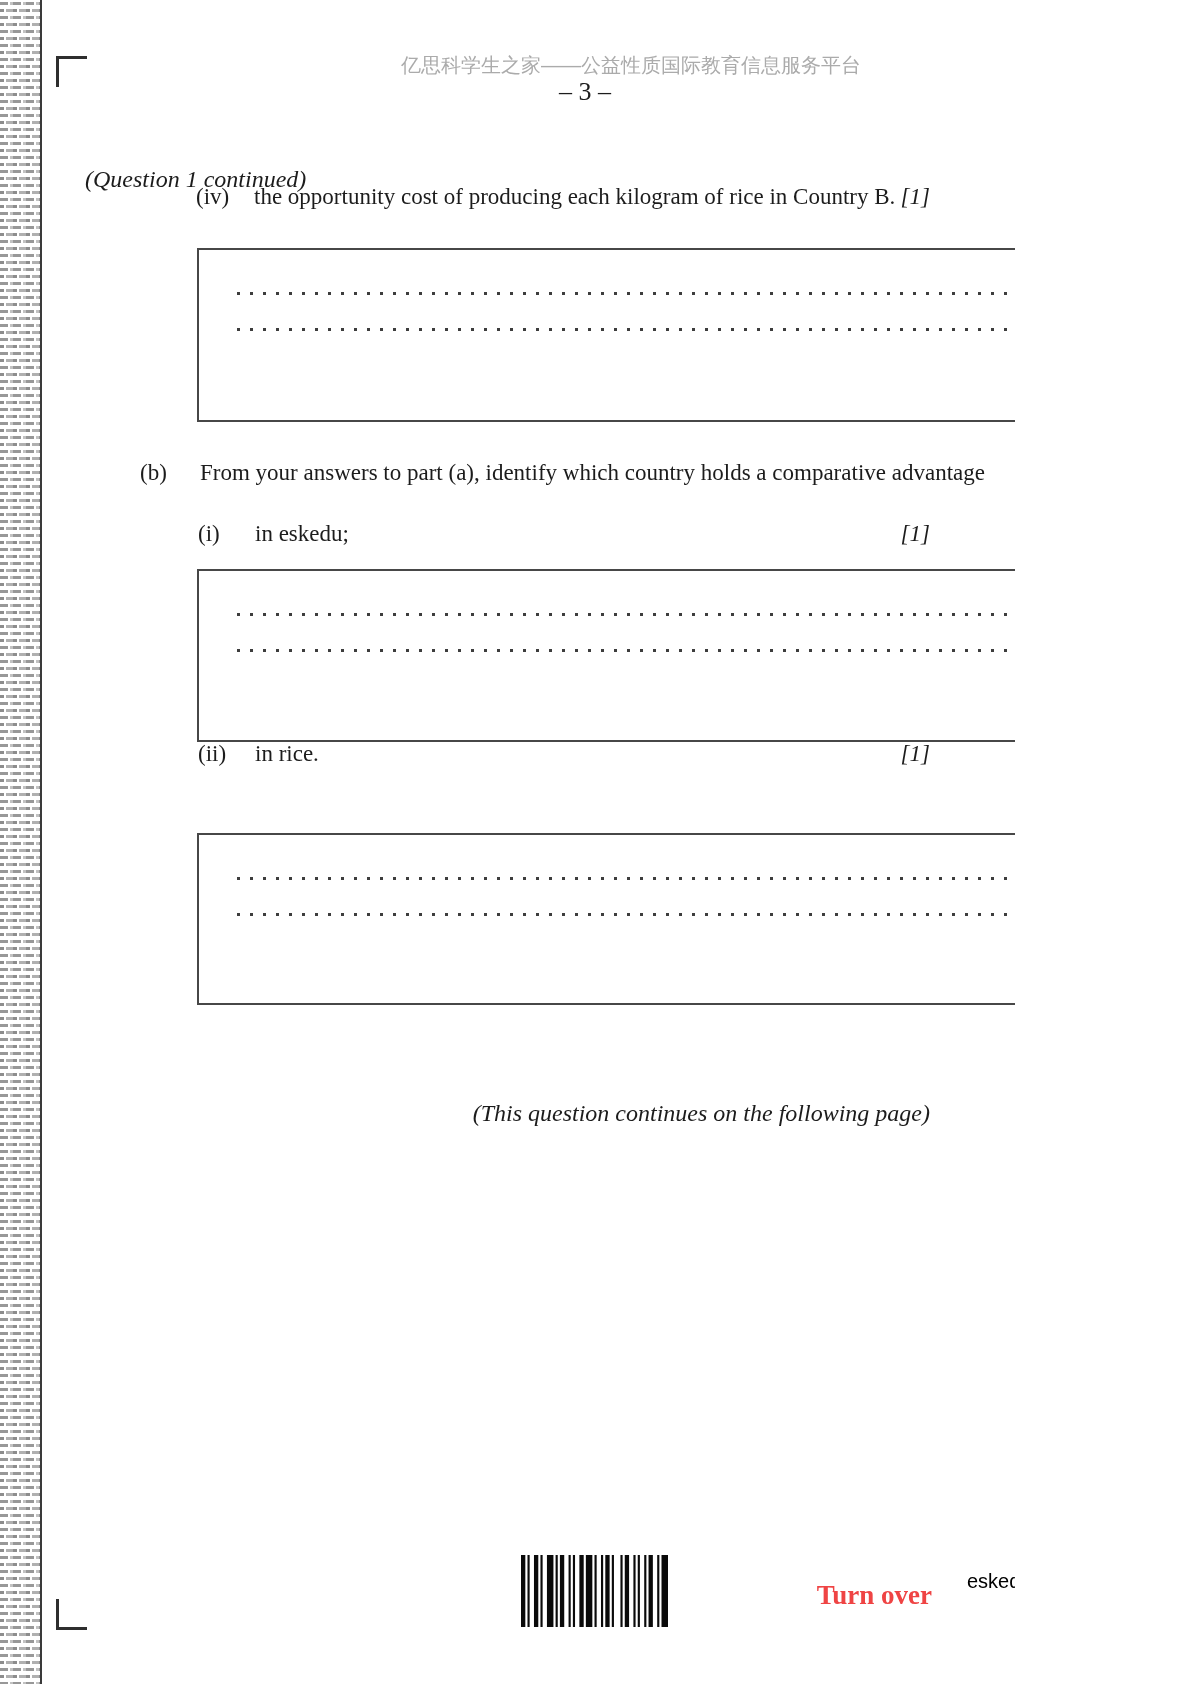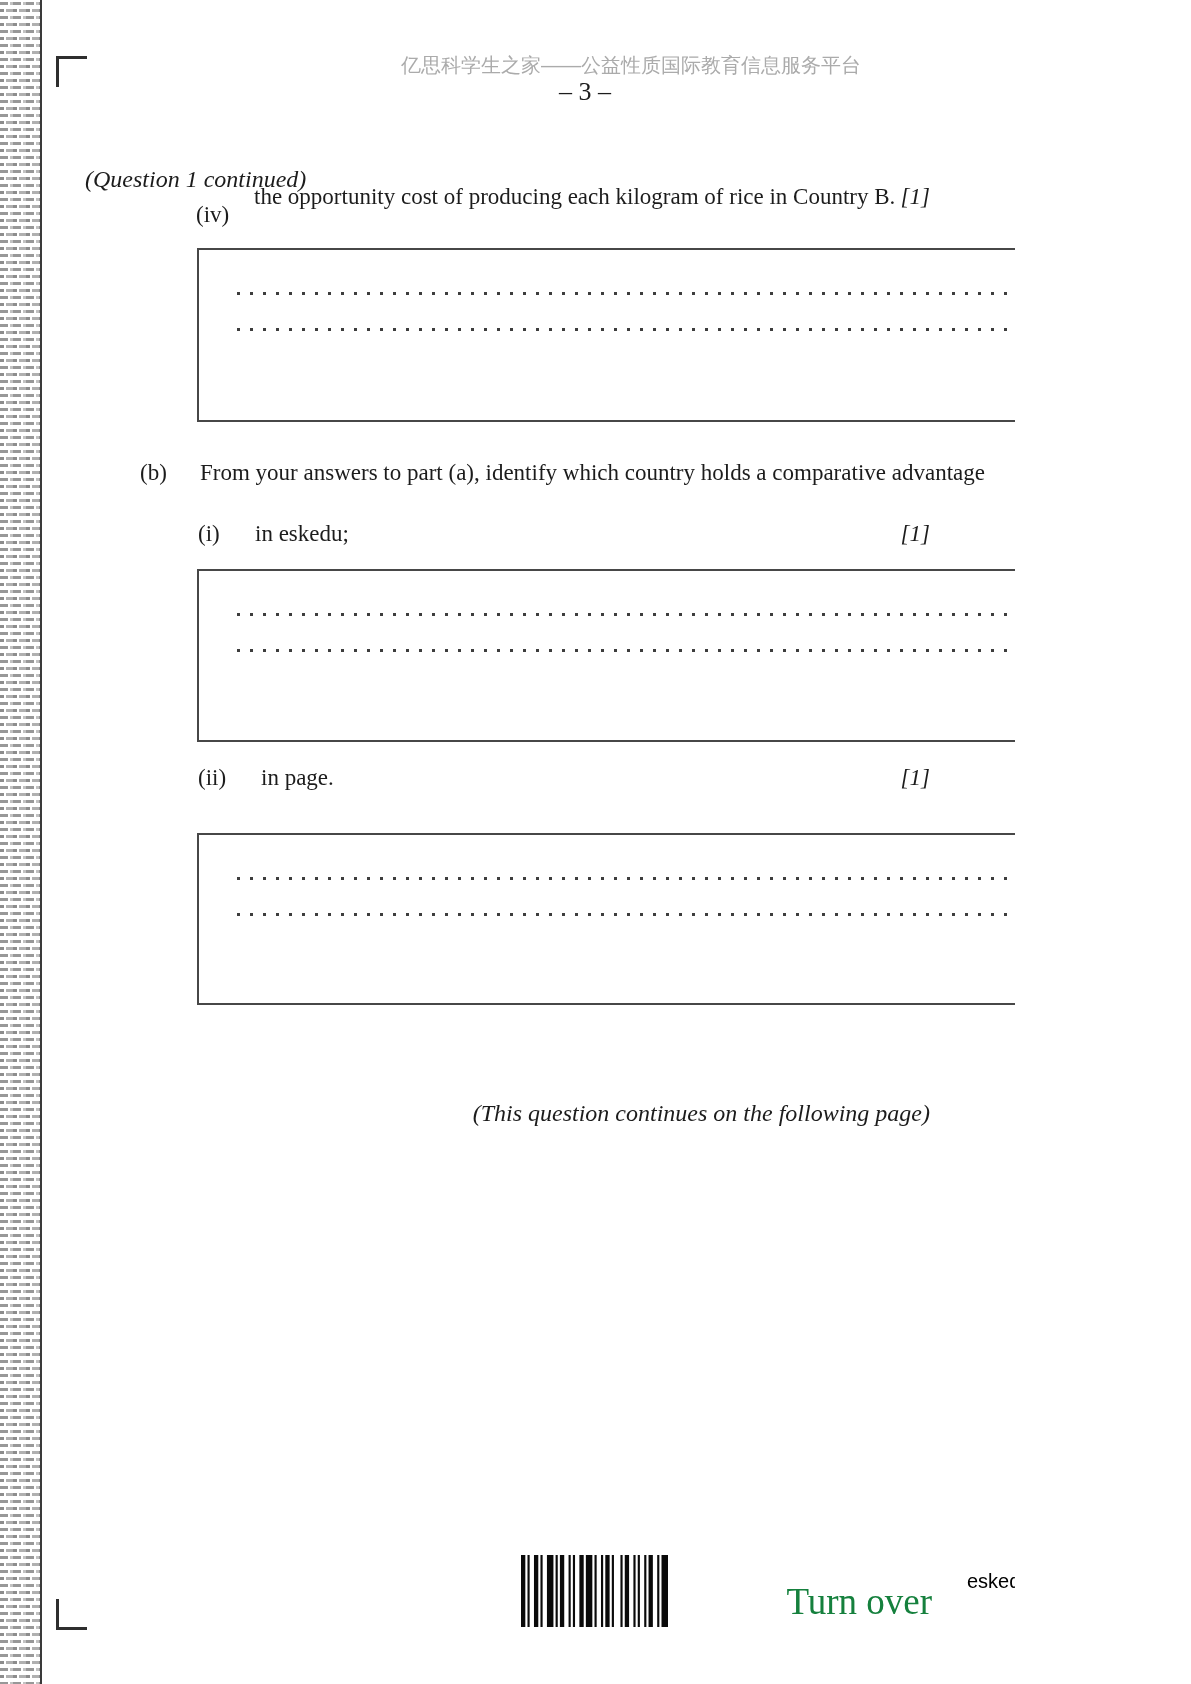--- a/index.html
+++ b/index.html
@@ -21,23 +21,23 @@
   }
   .page-number{position:absolute;left:559px;top:77px;font-size:26px;white-space:nowrap;}
   .paper-code{position:absolute;right:87px;top:77px;font-size:26px;white-space:nowrap;}
 
   .q-continued{position:absolute;left:85px;top:130px;font-size:24px;font-style:italic;white-space:nowrap;margin-top:36px;}
 
   .qrow{position:absolute;display:flex;font-size:23px;line-height:30px;}
   .row-iv{left:196px;right:85px;top:182px;}
   .row-b{left:140px;right:85px;top:458px;}
   .row-bi{left:198px;right:85px;top:519px;}
-  .row-bii{left:198px;right:85px;top:763px;gap:6px;}
+  .row-bii{left:198px;right:85px;top:739px;}
   .marker{flex:0 0 auto;}
-  .row-iv .marker{width:58px;margin-top:18px;}
+  .row-iv .marker{width:58px;}
   .row-b .marker{width:60px;}
   .row-bi .marker,.row-bii .marker{width:57px;}
   .qtext{flex:1 1 auto;white-space:nowrap;}
   .marks{flex:0 0 auto;font-style:italic;text-align:right;}
 
   .answer-box{position:absolute;left:197px;width:909px;border:2px solid #474747;background:#ffffff;box-sizing:border-box;}
   .box-iv{top:248px;height:174px;}
   .box-bi{top:569px;height:173px;}
   .box-bii{top:833px;height:172px;}
   .dotline{
@@ -55,21 +55,21 @@
   .barcode{position:absolute;left:521px;top:1555px;}
   .barcode-label{
     position:absolute;left:521px;top:1684px;width:147px;text-align:center;
     font-family:"Liberation Sans","DejaVu Sans",sans-serif;font-size:21px;color:#111111;
   }
   .site-watermark{
     position:absolute;left:967px;top:1570px;font-family:"Liberation Sans","DejaVu Sans",sans-serif;
     font-size:20px;color:#000000;white-space:nowrap;z-index:1;
   }
   .turn-over{
-    position:absolute;right:83px;top:1580px;font-size:37px;font-weight:normal;color:#15803d;
+    position:absolute;right:83px;top:1580px;font-size:27px;font-weight:bold;color:#ef4444;
     white-space:nowrap;z-index:2;
   }
 </style>
 </head>
 <body>
 
 <div class="page">
 
   <svg class="edge-strip" width="40" height="1684" xmlns="http://www.w3.org/2000/svg">
     <defs>
@@ -116,21 +116,21 @@
     <span class="marks">[1]</span>
   </div>
 
   <div class="answer-box box-bi">
     <div class="dotline dot-1"></div>
     <div class="dotline dot-2"></div>
   </div>
 
   <div class="qrow row-bii">
     <span class="marker">(ii)</span>
-    <span class="qtext">in page.</span>
+    <span class="qtext">in rice.</span>
     <span class="marks">[1]</span>
   </div>
 
   <div class="answer-box box-bii">
     <div class="dotline dot-1"></div>
     <div class="dotline dot-2"></div>
   </div>
 
   <div class="continues-note">(This question continues on the following page)</div>
 

